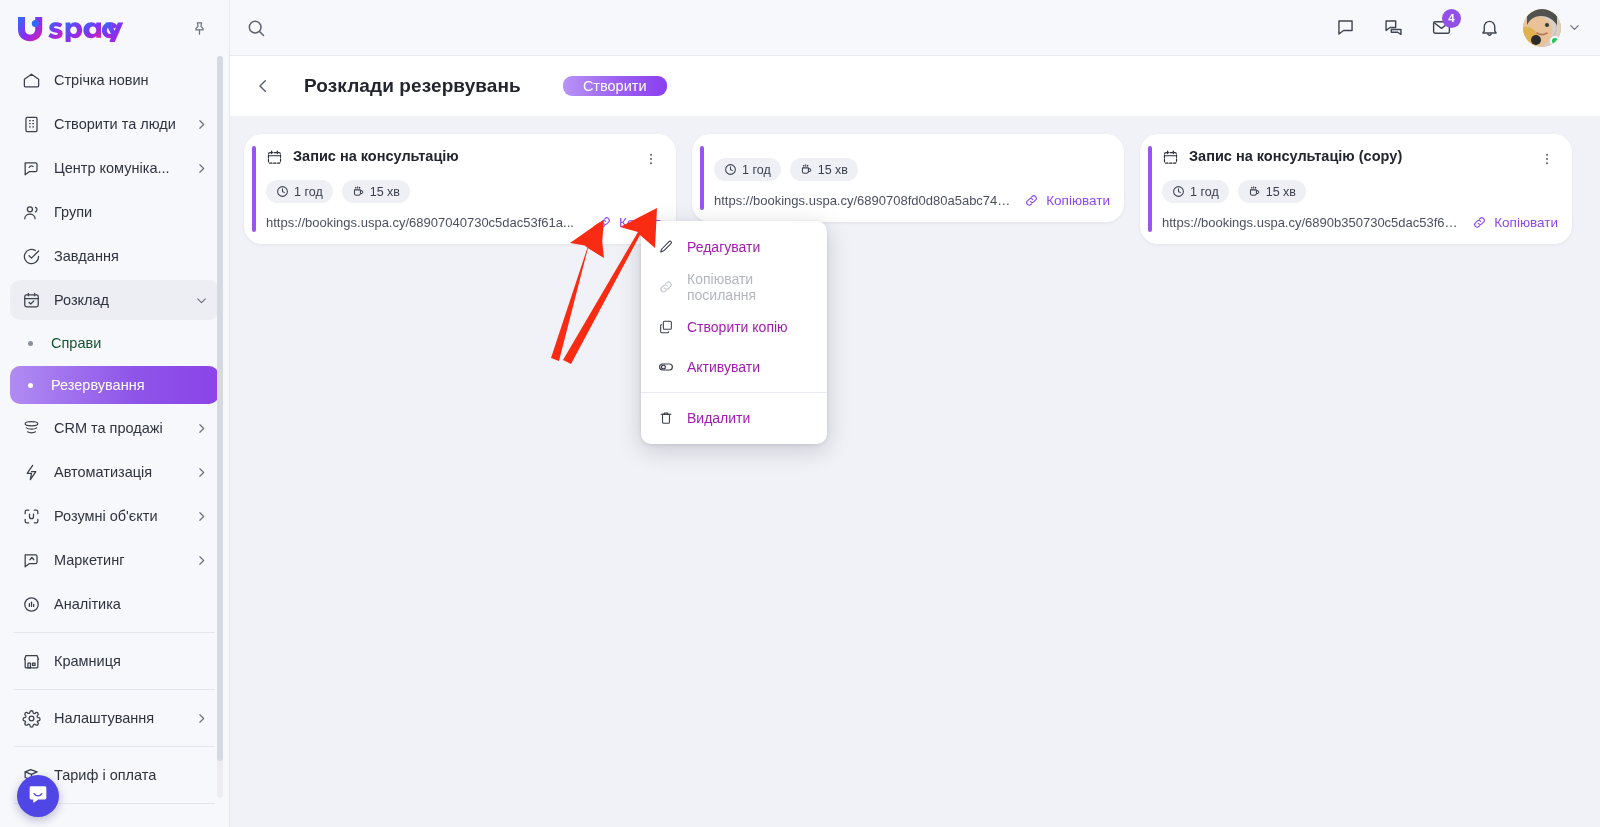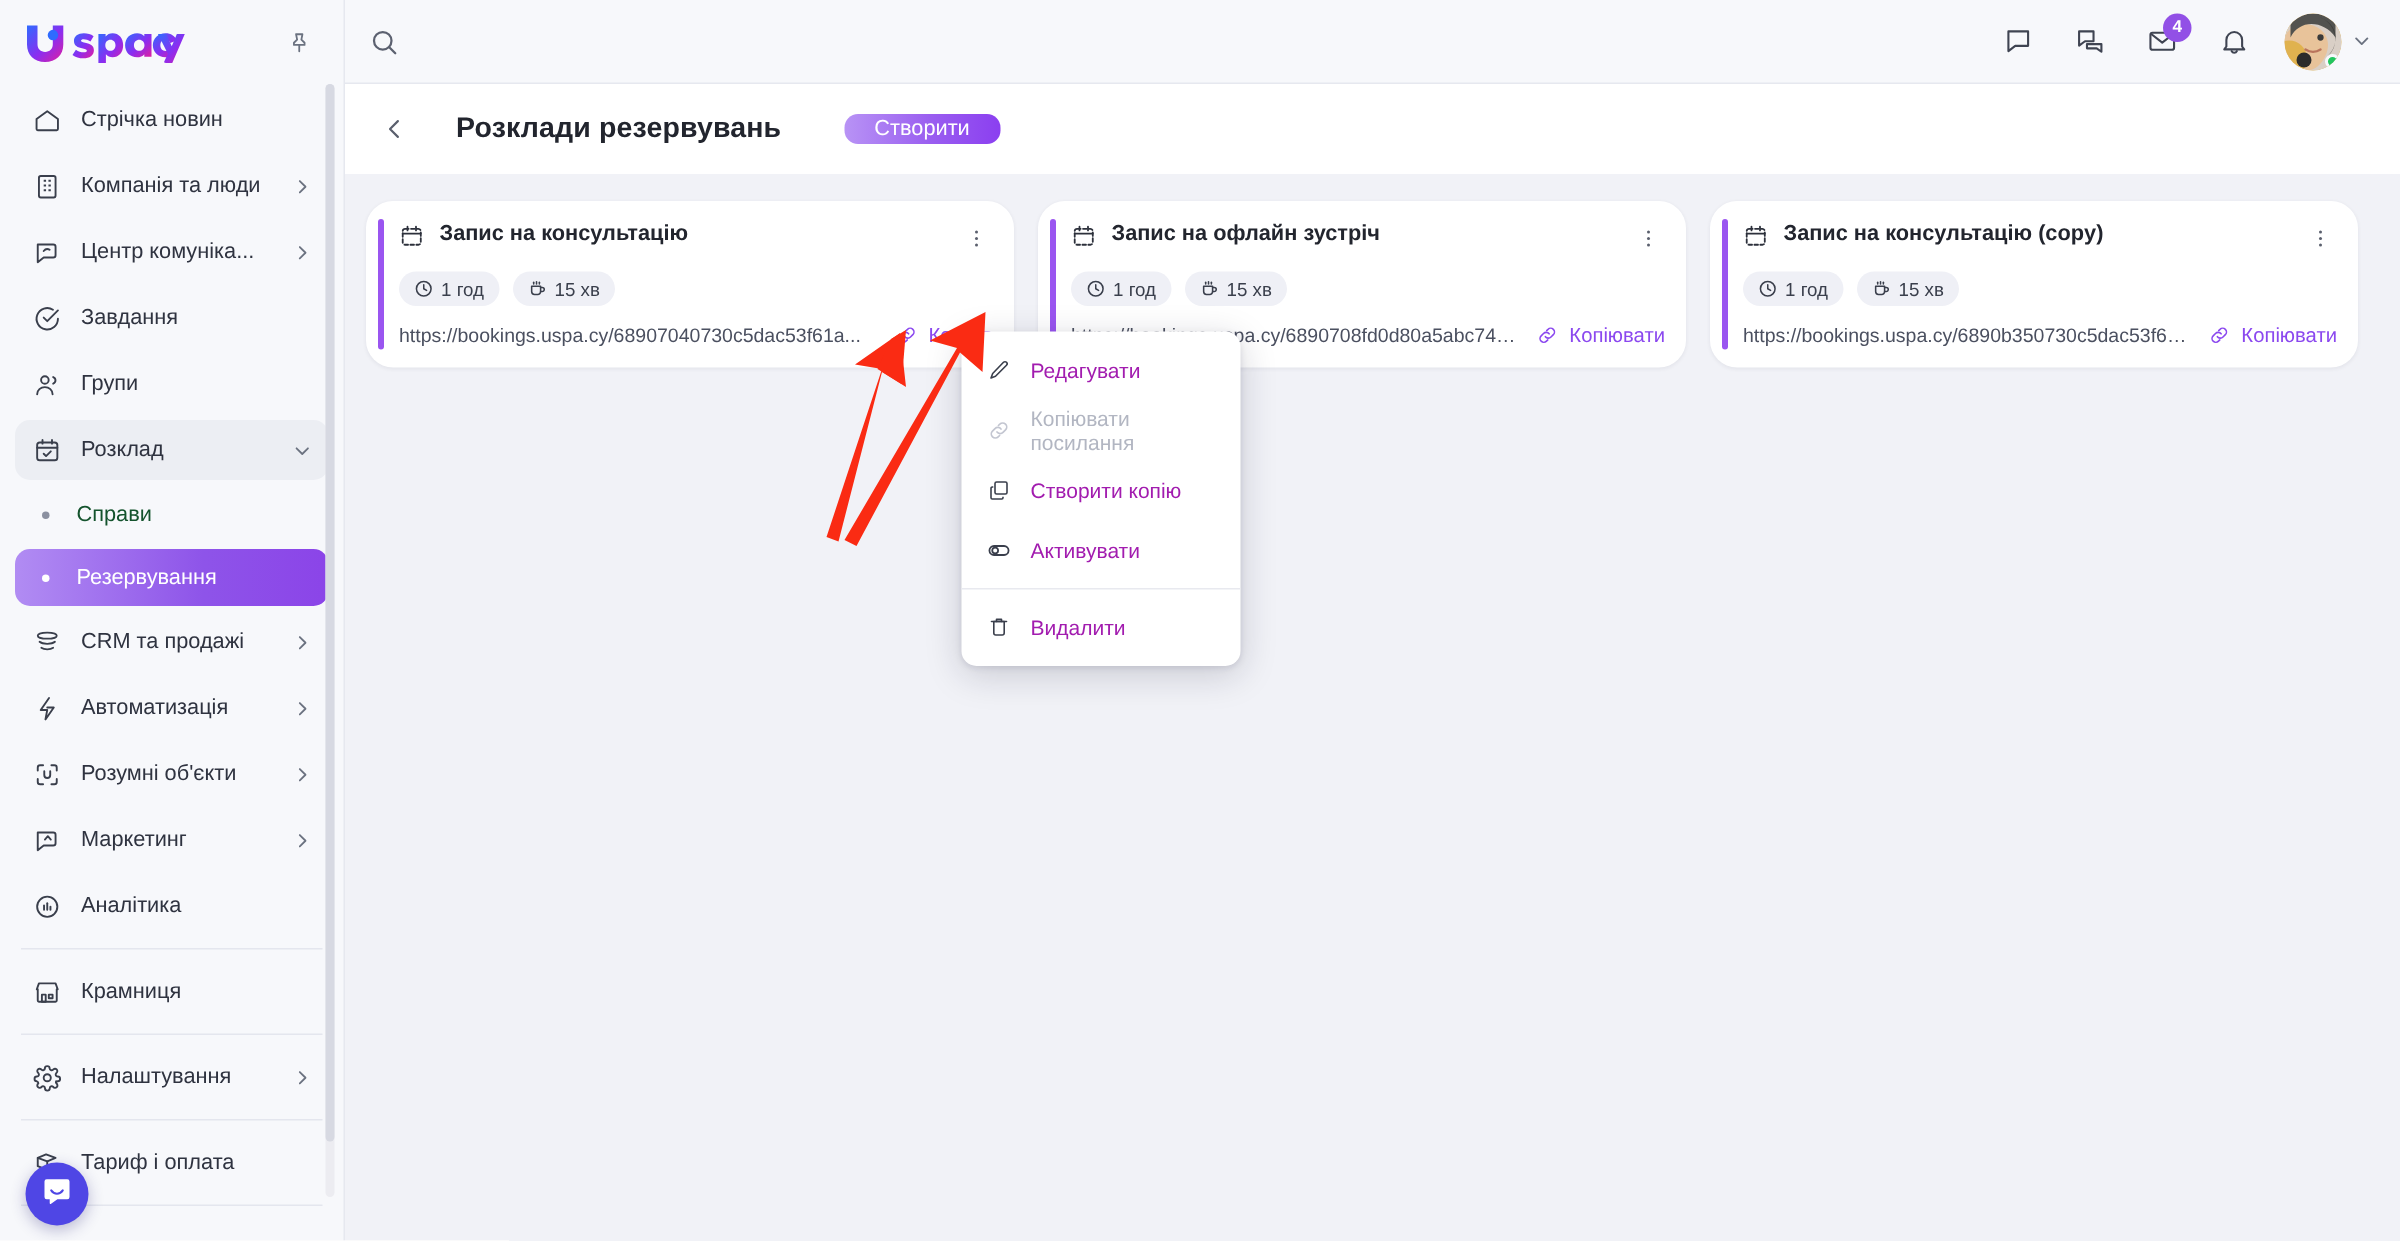--- a/index.html
+++ b/index.html
@@ -266,21 +266,21 @@
         <span class="lbl">Стрічка новин</span>
       </div>
 
       <div class="nav-item">
         <span class="ico">
           <svg width="19" height="19" viewBox="0 0 24 24" fill="none" stroke="currentColor" stroke-width="1.6" stroke-linejoin="round">
               <rect x="5" y="3" width="14" height="18" rx="1.6"></rect>
               <path d="M9 7h2M13 7h2M9 11h2M13 11h2M9 15h2M13 15h2"></path>
             </svg>
         </span>
-        <span class="lbl">Компанія та люди</span>
+        <span class="lbl">Створити та люди</span>
         <span class="chev">
           <svg width="13" height="13" viewBox="0 0 24 24" fill="none" stroke="currentColor" stroke-width="2.2" stroke-linecap="round" stroke-linejoin="round">
               <polyline points="9 5 16 12 9 19"></polyline>
             </svg>
         </span>
       </div>
 
       <div class="nav-item">
         <span class="ico">
           <svg width="19" height="19" viewBox="0 0 24 24" fill="none" stroke="currentColor" stroke-width="1.6" stroke-linecap="round" stroke-linejoin="round">
@@ -292,36 +292,36 @@
         <span class="chev">
           <svg width="13" height="13" viewBox="0 0 24 24" fill="none" stroke="currentColor" stroke-width="2.2" stroke-linecap="round" stroke-linejoin="round">
               <polyline points="9 5 16 12 9 19"></polyline>
             </svg>
         </span>
       </div>
 
       <div class="nav-item">
         <span class="ico">
           <svg width="19" height="19" viewBox="0 0 24 24" fill="none" stroke="currentColor" stroke-width="1.6" stroke-linecap="round" stroke-linejoin="round">
-              <path d="M21 12a9 9 0 1 1-4.2-7.6"></path>
-              <polyline points="9 11 12 14 21 5"></polyline>
-            </svg>
-        </span>
-        <span class="lbl">Завдання</span>
-      </div>
-
-      <div class="nav-item">
-        <span class="ico">
-          <svg width="19" height="19" viewBox="0 0 24 24" fill="none" stroke="currentColor" stroke-width="1.6" stroke-linecap="round" stroke-linejoin="round">
               <circle cx="10" cy="8" r="3.2"></circle>
               <path d="M3.5 20c0-3.6 2.9-6 6.5-6s6.5 2.4 6.5 6"></path>
               <path d="M17 5.5a3 3 0 0 1 0 5.6"></path>
             </svg>
         </span>
         <span class="lbl">Групи</span>
+      </div>
+
+      <div class="nav-item">
+        <span class="ico">
+          <svg width="19" height="19" viewBox="0 0 24 24" fill="none" stroke="currentColor" stroke-width="1.6" stroke-linecap="round" stroke-linejoin="round">
+              <path d="M21 12a9 9 0 1 1-4.2-7.6"></path>
+              <polyline points="9 11 12 14 21 5"></polyline>
+            </svg>
+        </span>
+        <span class="lbl">Завдання</span>
       </div>
 
       <div class="nav-item expanded">
         <span class="ico">
           <svg width="19" height="19" viewBox="0 0 24 24" fill="none" stroke="currentColor" stroke-width="1.6" stroke-linecap="round" stroke-linejoin="round">
               <rect x="3.5" y="5" width="17" height="15" rx="2.2"></rect>
               <line x1="3.5" y1="9.5" x2="20.5" y2="9.5"></line>
               <line x1="8" y1="3" x2="8" y2="6"></line>
               <line x1="16" y1="3" x2="16" y2="6"></line>
               <polyline points="9 14.5 11 16.5 15 12.5"></polyline>
@@ -610,38 +610,20 @@
                     <path d="M14 10.5a4 4 0 0 0-6-.4L5.5 12.6a4 4 0 0 0 5.7 5.7L12.6 17"></path>
                   </svg>
               </span>
               <span>Копіюв</span>
             </span>
           </div>
         </div>
 
         <div class="card">
           <span class="card-accent"></span>
-          <div class="card-top">
-            <span class="card-cal">
-              <svg width="17" height="17" viewBox="0 0 24 24" fill="none" stroke="currentColor" stroke-width="1.7" stroke-linecap="round" stroke-linejoin="round" stroke-dasharray="3.4 2.2">
-                  <rect x="3.5" y="5" width="17" height="15" rx="2.2"></rect>
-                  <line x1="3.5" y1="9.5" x2="20.5" y2="9.5" stroke-dasharray="0"></line>
-                  <line x1="8" y1="3" x2="8" y2="6.5" stroke-dasharray="0"></line>
-                  <line x1="16" y1="3" x2="16" y2="6.5" stroke-dasharray="0"></line>
-                </svg>
-            </span>
-            <div class="card-title">Запис на офлайн зустріч</div>
-            <div class="kebab">
-              <svg width="16" height="16" viewBox="0 0 24 24" fill="currentColor">
-                  <circle cx="12" cy="5.5" r="1.5"></circle>
-                  <circle cx="12" cy="12" r="1.5"></circle>
-                  <circle cx="12" cy="18.5" r="1.5"></circle>
-                </svg>
-            </div>
-          </div>
           <div class="chips">
             <span class="chip">
               <span class="ci">
                 <svg width="13" height="13" viewBox="0 0 24 24" fill="none" stroke="currentColor" stroke-width="1.9" stroke-linecap="round" stroke-linejoin="round">
                     <circle cx="12" cy="12" r="9"></circle>
                     <polyline points="12 7 12 12 15.5 14"></polyline>
                   </svg>
               </span>
               <span>1 год</span>
             </span>

